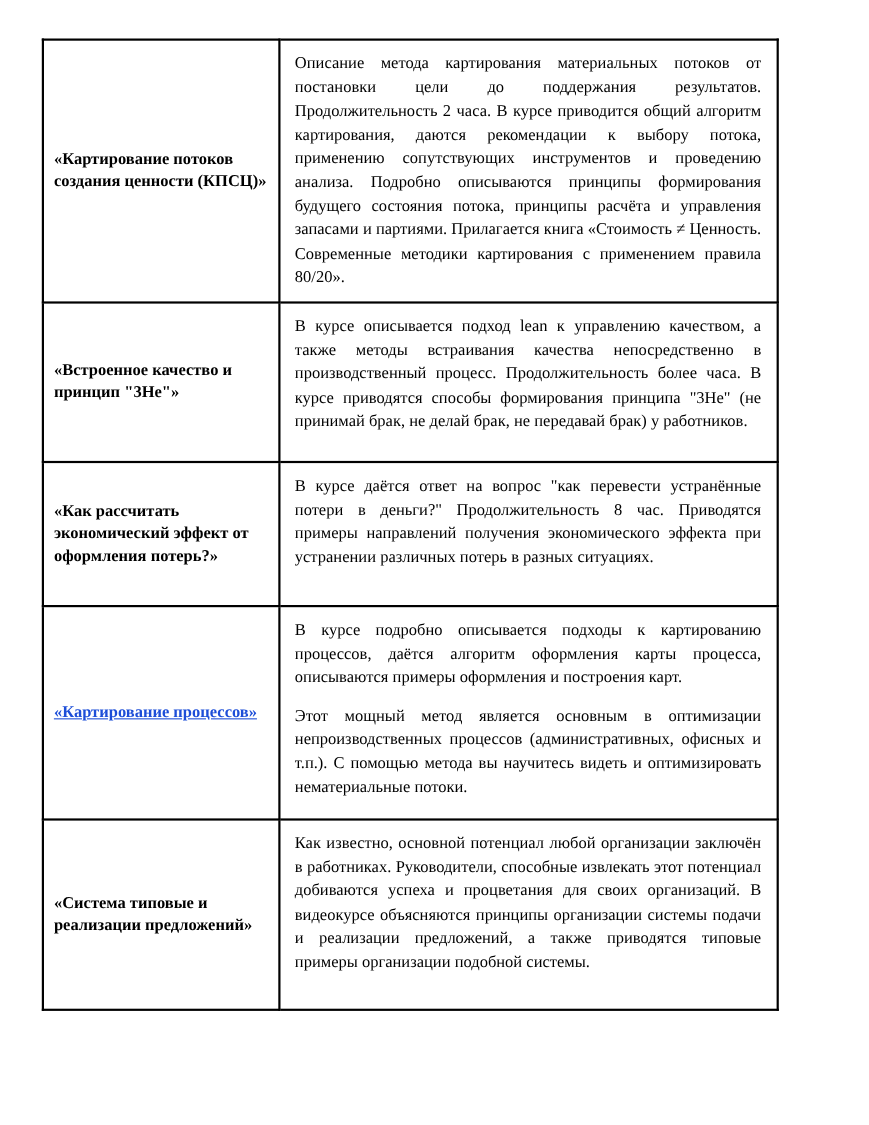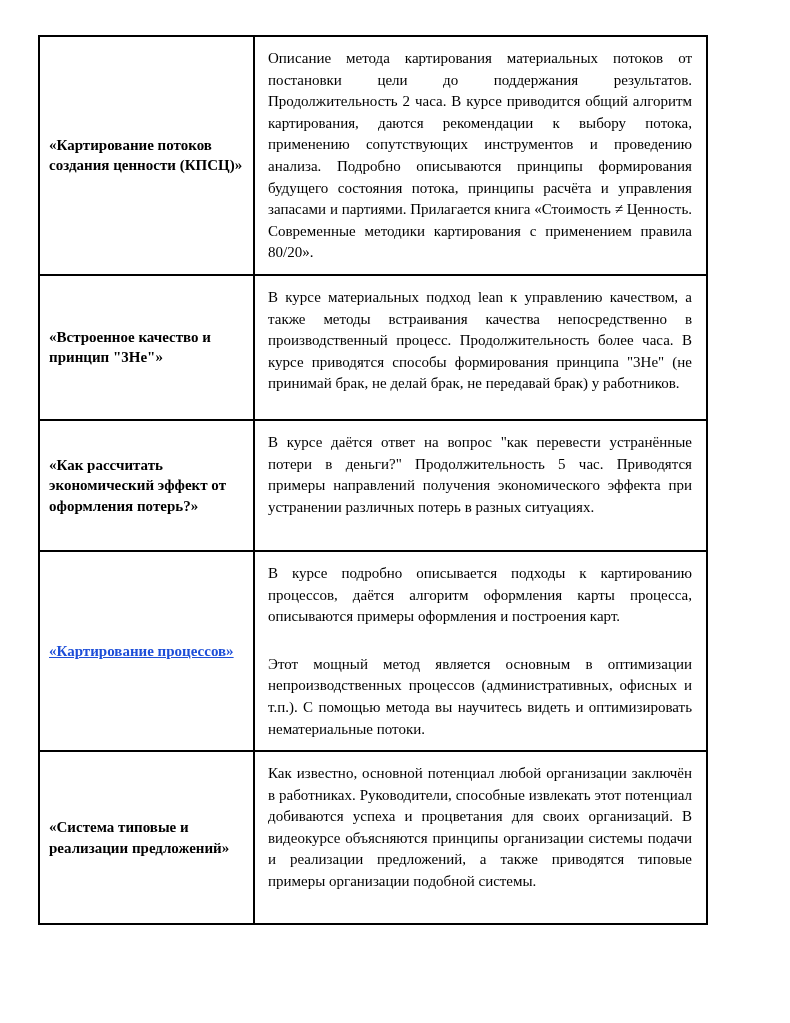--- a/index.html
+++ b/index.html
@@ -44,21 +44,21 @@
     font-size: 15px;
     line-height: 1.35;
     text-align: left;
   }
   .desc {
     font-size: 15px;
     line-height: 1.44;
     text-align: justify;
   }
   .desc + .desc {
-    margin-top: 26px;
+    margin-top: 13px;
   }
   tr.r1 { height: 232px; }
   tr.r2 { height: 145px; }
   tr.r3 { height: 131px; }
   tr.r4 { height: 194px; }
   tr.r5 { height: 173px; }
   a.course-link {
     font-weight: bold;
     text-decoration: underline;
     cursor: pointer;
@@ -76,29 +76,29 @@
         </td>
         <td class="desc-cell">
           <p class="desc">Описание метода картирования материальных потоков от постановки цели до поддержания результатов. Продолжительность 2 часа. В курсе приводится общий алгоритм картирования, даются рекомендации к выбору потока, применению сопутствующих инструментов и проведению анализа. Подробно описываются принципы формирования будущего состояния потока, принципы расчёта и управления запасами и партиями. Прилагается книга «Стоимость ≠ Ценность. Современные методики картирования с применением правила 80/20».</p>
         </td>
       </tr>
       <tr class="r2">
         <td class="title-cell">
           <p class="title">«Встроенное качество и принцип "3Не"»</p>
         </td>
         <td class="desc-cell">
-          <p class="desc">В курсе материальных подход lean к управлению качеством, а также методы встраивания качества непосредственно в производственный процесс. Продолжительность более часа. В курсе приводятся способы формирования принципа "3Не" (не принимай брак, не делай брак, не передавай брак) у работников.</p>
+          <p class="desc">В курсе описывается подход lean к управлению качеством, а также методы встраивания качества непосредственно в производственный процесс. Продолжительность более часа. В курсе приводятся способы формирования принципа "3Не" (не принимай брак, не делай брак, не передавай брак) у работников.</p>
         </td>
       </tr>
       <tr class="r3">
         <td class="title-cell">
           <p class="title">«Как рассчитать экономический эффект от оформления потерь?»</p>
         </td>
         <td class="desc-cell">
-          <p class="desc">В курсе даётся ответ на вопрос "как перевести устранённые потери в деньги?" Продолжительность 5 час. Приводятся примеры направлений получения экономического эффекта при устранении различных потерь в разных ситуациях.</p>
+          <p class="desc">В курсе даётся ответ на вопрос "как перевести устранённые потери в деньги?" Продолжительность 8 час. Приводятся примеры направлений получения экономического эффекта при устранении различных потерь в разных ситуациях.</p>
         </td>
       </tr>
       <tr class="r4">
         <td class="title-cell">
           <p class="title">
             <a class="course-link" href="#" style="color: #1d4ed8;">«Картирование процессов»</a>
           </p>
         </td>
         <td class="desc-cell">
           <p class="desc">В курсе подробно описывается подходы к картированию процессов, даётся алгоритм оформления карты процесса, описываются примеры оформления и построения карт.</p>

